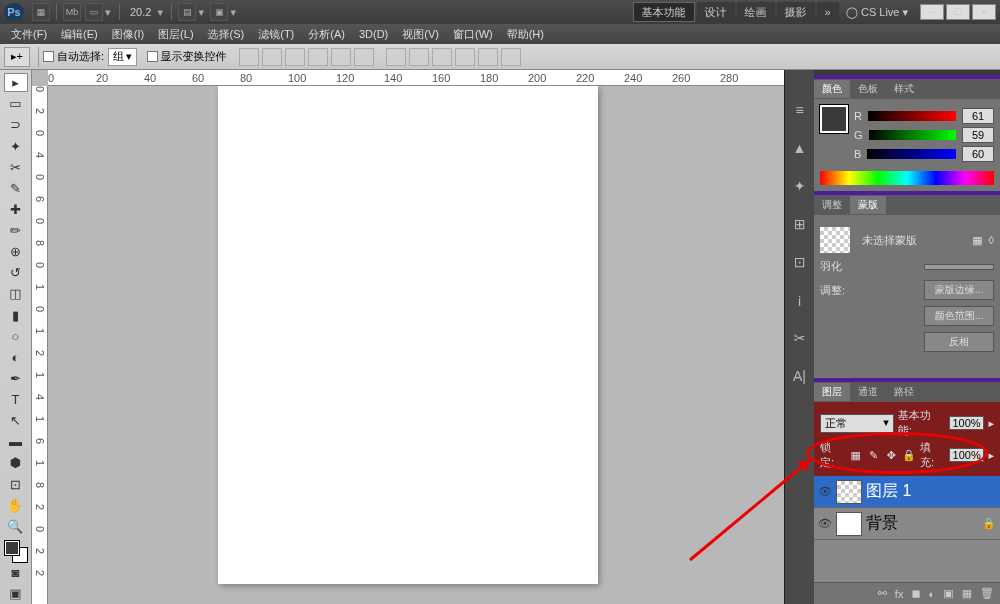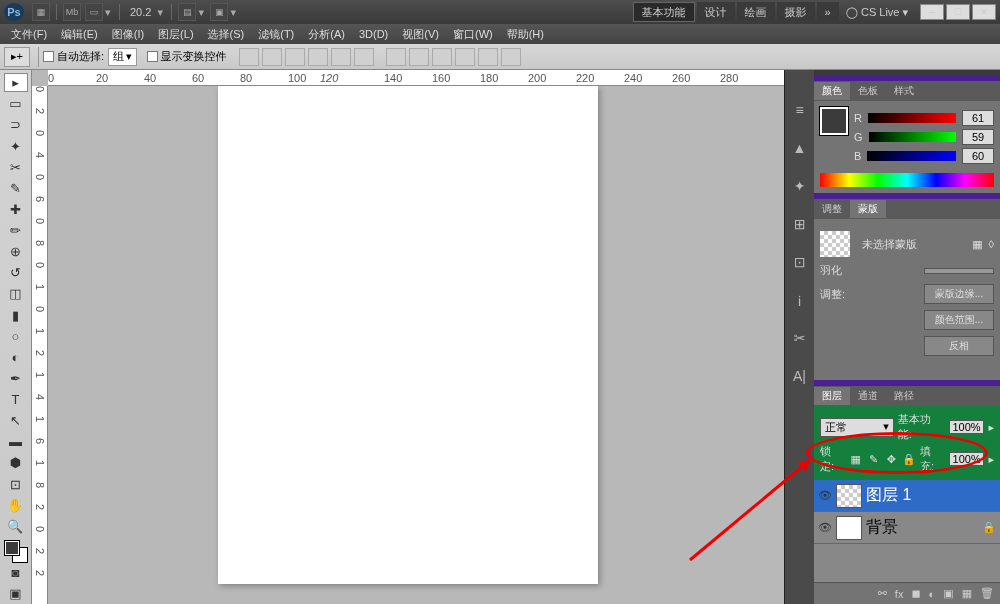--- a/index.html
+++ b/index.html
@@ -40,39 +40,39 @@
 .ruler-h span{position:absolute;top:2px}
 .canvas-row{flex:1;display:flex}
 .ruler-v{width:16px;background:#fff;border-right:1px solid #888;position:relative;font-size:8px;color:#555;overflow:hidden}
 .ruler-v span{position:absolute;left:2px;writing-mode:vertical-lr}
 .canvas-area{flex:1;background:#b8b8b8;position:relative;overflow:hidden}
 .canvas{position:absolute;left:170px;top:0;width:380px;height:498px;background:#fff;box-shadow:2px 2px 6px rgba(0,0,0,0.3)}
 .dock-strip{width:30px;background:#4a4a4a;border-left:1px solid #222;display:flex;flex-direction:column;align-items:center;padding-top:30px;gap:18px}
 .dock-ico{width:20px;height:20px;color:#bbb;display:flex;align-items:center;justify-content:center;font-size:14px}
 .panels{width:186px;background:#747474;display:flex;flex-direction:column}
 .panel-top{height:5px;background:#3a3a3a}
-.panel{background:#747474;border-top:6px solid #4c1d95}
+.panel{background:#747474;border-top:4px solid #4c1d95}
 .panel-tabs{height:20px;background:#5a5a5a;display:flex;align-items:center}
 .ptab{padding:2px 8px;color:#ccc;font-size:10px}
 .ptab.active{background:#747474;color:#fff}
 .panel-body{padding:6px;background:#747474;color:#ddd;font-size:10px}
 .color-panel .row{display:flex;align-items:center;margin:3px 0;gap:6px}
 .color-panel .big-sw{width:28px;height:28px;background:#3c3b3c;border:2px solid #fff;outline:1px solid #000}
 .slider{flex:1;height:10px;position:relative}
 .slider.r{background:linear-gradient(90deg,#000,#f00)}
 .slider.g{background:linear-gradient(90deg,#000,#0f0)}
 .slider.b{background:linear-gradient(90deg,#000,#00f)}
 .val-box{width:32px;height:16px;background:#ddd;border:1px solid #555;color:#000;text-align:center;line-height:14px}
 .spectrum{height:14px;margin-top:6px;background:linear-gradient(90deg,#f00,#ff0,#0f0,#0ff,#00f,#f0f,#f00)}
 .mask-panel{height:187px}
 .mask-thumb{width:30px;height:26px;background:repeating-conic-gradient(#ccc 0 25%,#fff 0 50%) 0 0/8px 8px;display:inline-block;vertical-align:middle;margin-right:6px}
 .mask-row{display:flex;align-items:center;margin:6px 0;gap:6px}
 .mask-btn{background:#888;border:1px solid #555;padding:2px 8px;color:#ddd;margin-left:auto;font-size:10px;width:70px;text-align:center}
 .layers-panel{flex:1;display:flex;flex-direction:column}
-.layer-opts{padding:4px 6px;background:#15803d}
+.layer-opts{padding:4px 6px;background:#7f1d1d}
 .layer-opts .row{display:flex;align-items:center;gap:4px;margin:2px 0;font-size:10px;color:#ddd}
 .blend-sel{background:#ddd;border:1px solid #555;padding:1px 4px;color:#000;width:74px;display:flex;justify-content:space-between}
 .opa-box{width:36px;background:#ddd;border:1px solid #555;color:#000;text-align:center}
 .lock-ico{width:14px;height:14px;display:inline-flex;align-items:center;justify-content:center}
 .layer-list{flex:1;background:#888;overflow:hidden;position:relative}
 .layer-row{height:32px;display:flex;align-items:center;padding:0 4px;gap:4px;border-bottom:1px solid #666}
 .layer-row.sel{background:#2d6bc7;color:#fff}
 .eye{width:14px;text-align:center;color:#333}
 .layer-thumb{width:26px;height:24px;background:#fff;border:1px solid #555}
 .layer-thumb.trans{background:repeating-conic-gradient(#ccc 0 25%,#fff 0 50%) 0 0/8px 8px}
@@ -197,21 +197,21 @@
   </div>
 
   <div class="workspace">
     <div class="ruler-h" id="rulerH">
         <span style="left: 0px;">0</span>
         <span style="left: 48px;">20</span>
         <span style="left: 96px;">40</span>
         <span style="left: 144px;">60</span>
         <span style="left: 192px;">80</span>
         <span style="left: 240px;">100</span>
-        <span style="left: 272px; font-style: italic;">120</span>
+        <span style="left: 288px;">120</span>
         <span style="left: 336px;">140</span>
         <span style="left: 384px;">160</span>
         <span style="left: 432px;">180</span>
         <span style="left: 480px;">200</span>
         <span style="left: 528px;">220</span>
         <span style="left: 576px;">240</span>
         <span style="left: 624px;">260</span>
         <span style="left: 672px;">280</span>
       </div>
     <div class="canvas-row">

